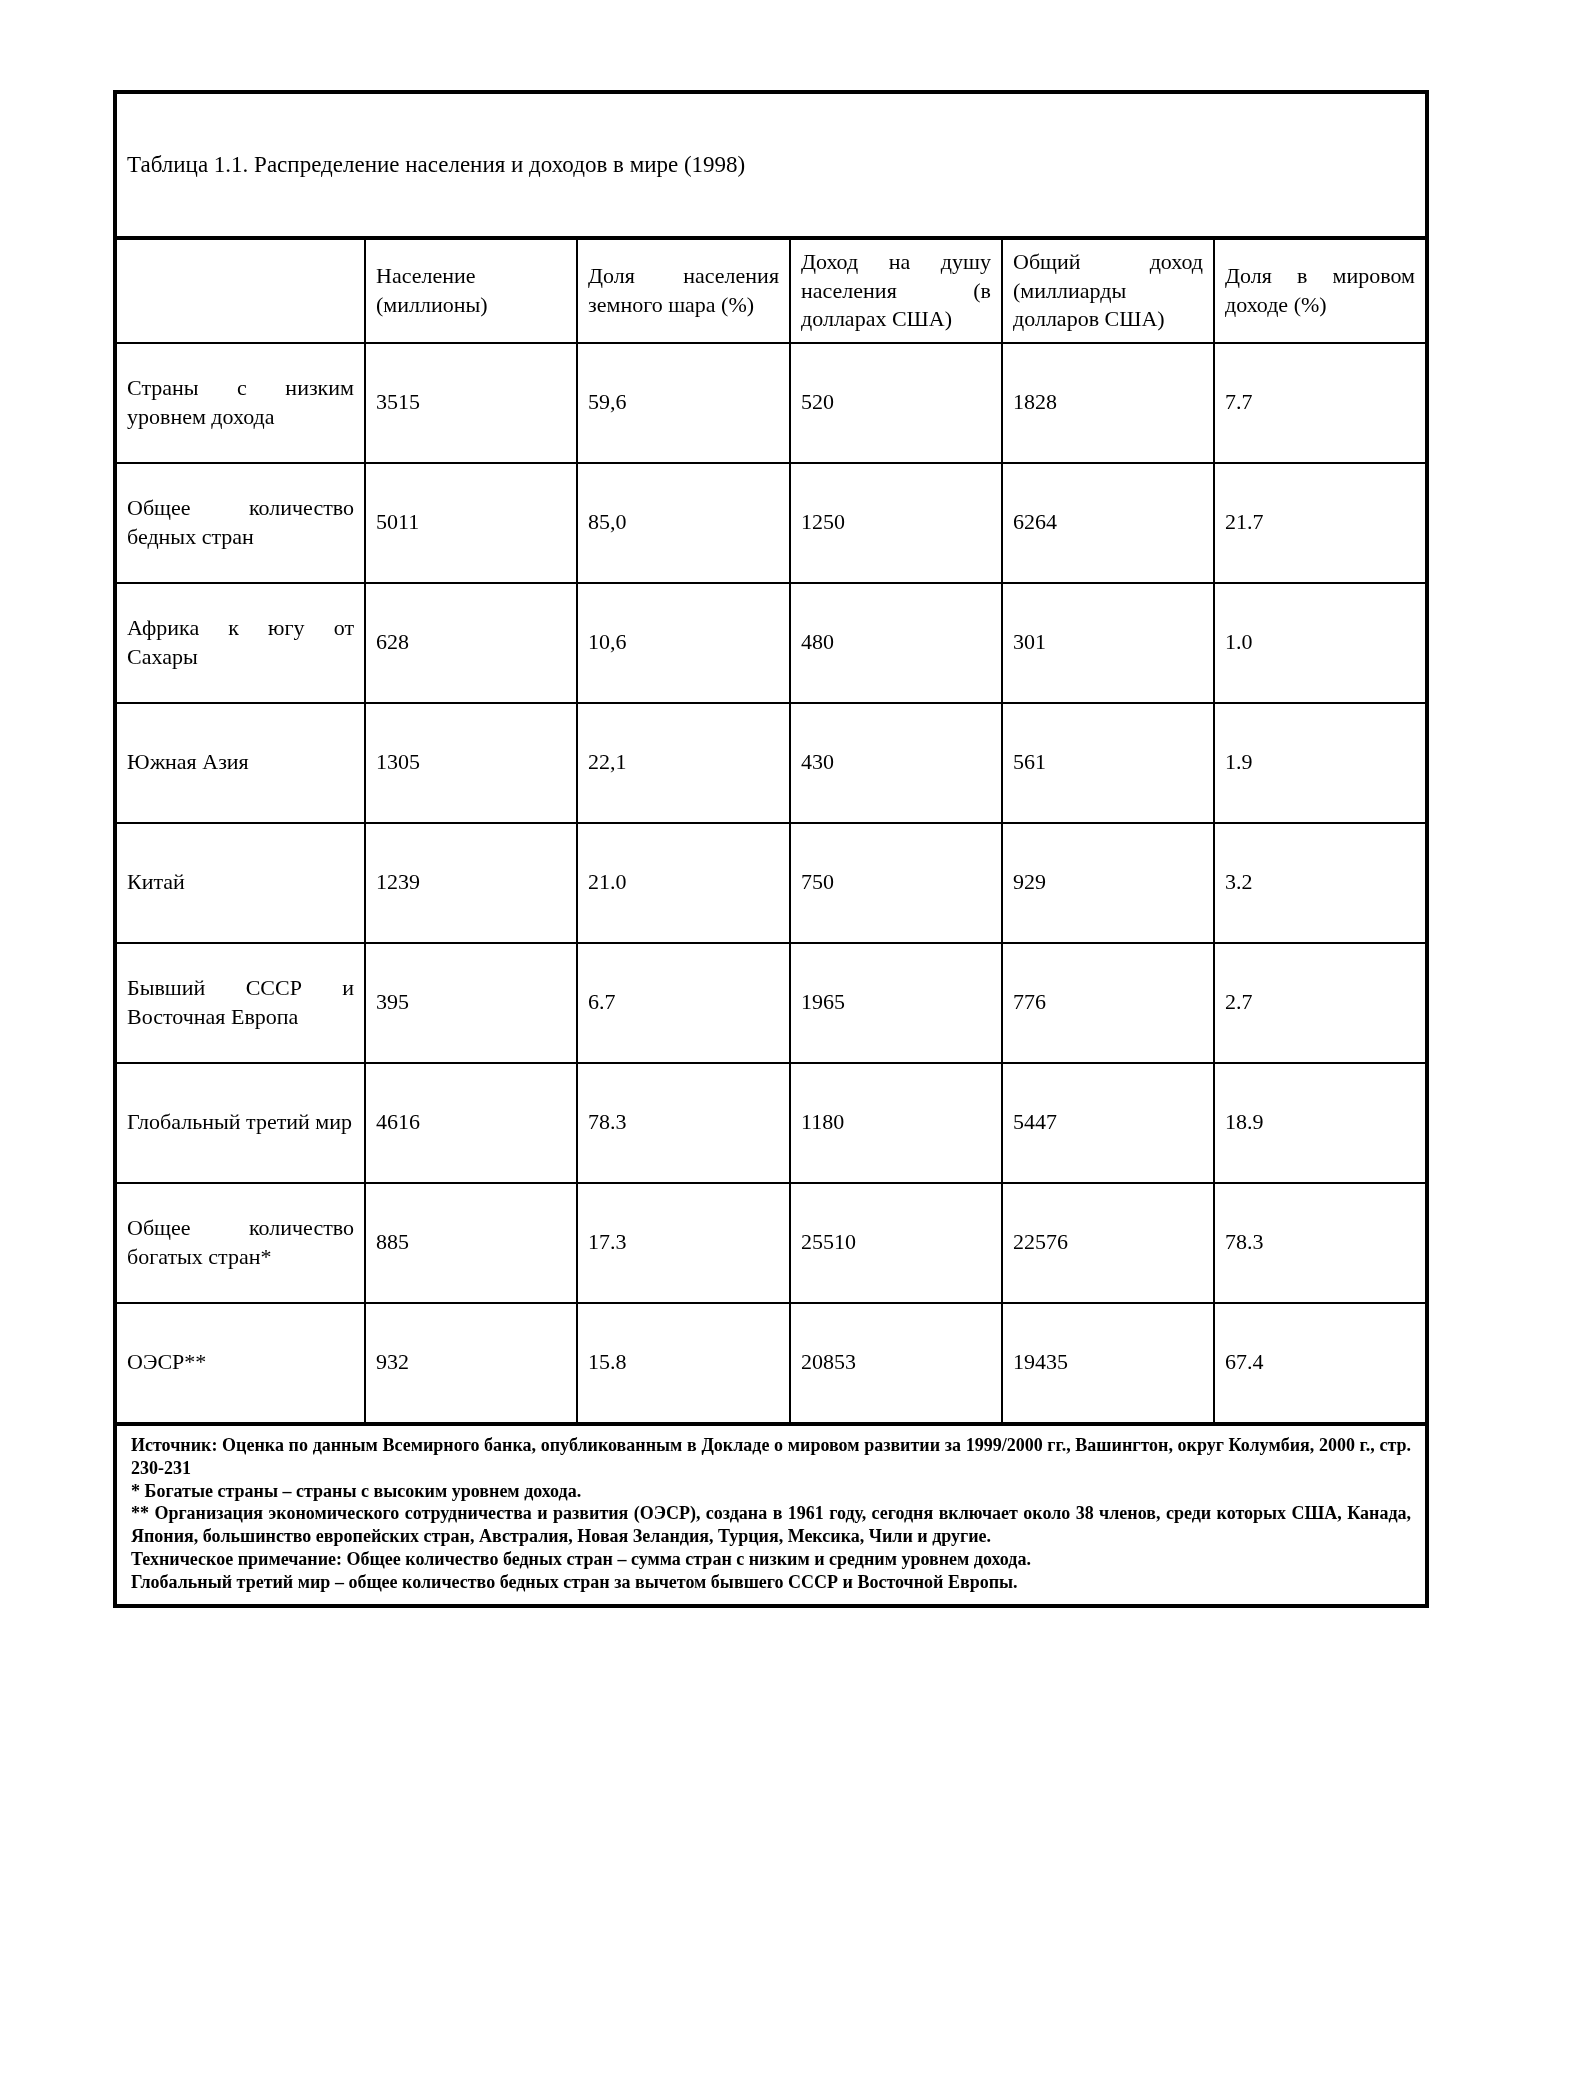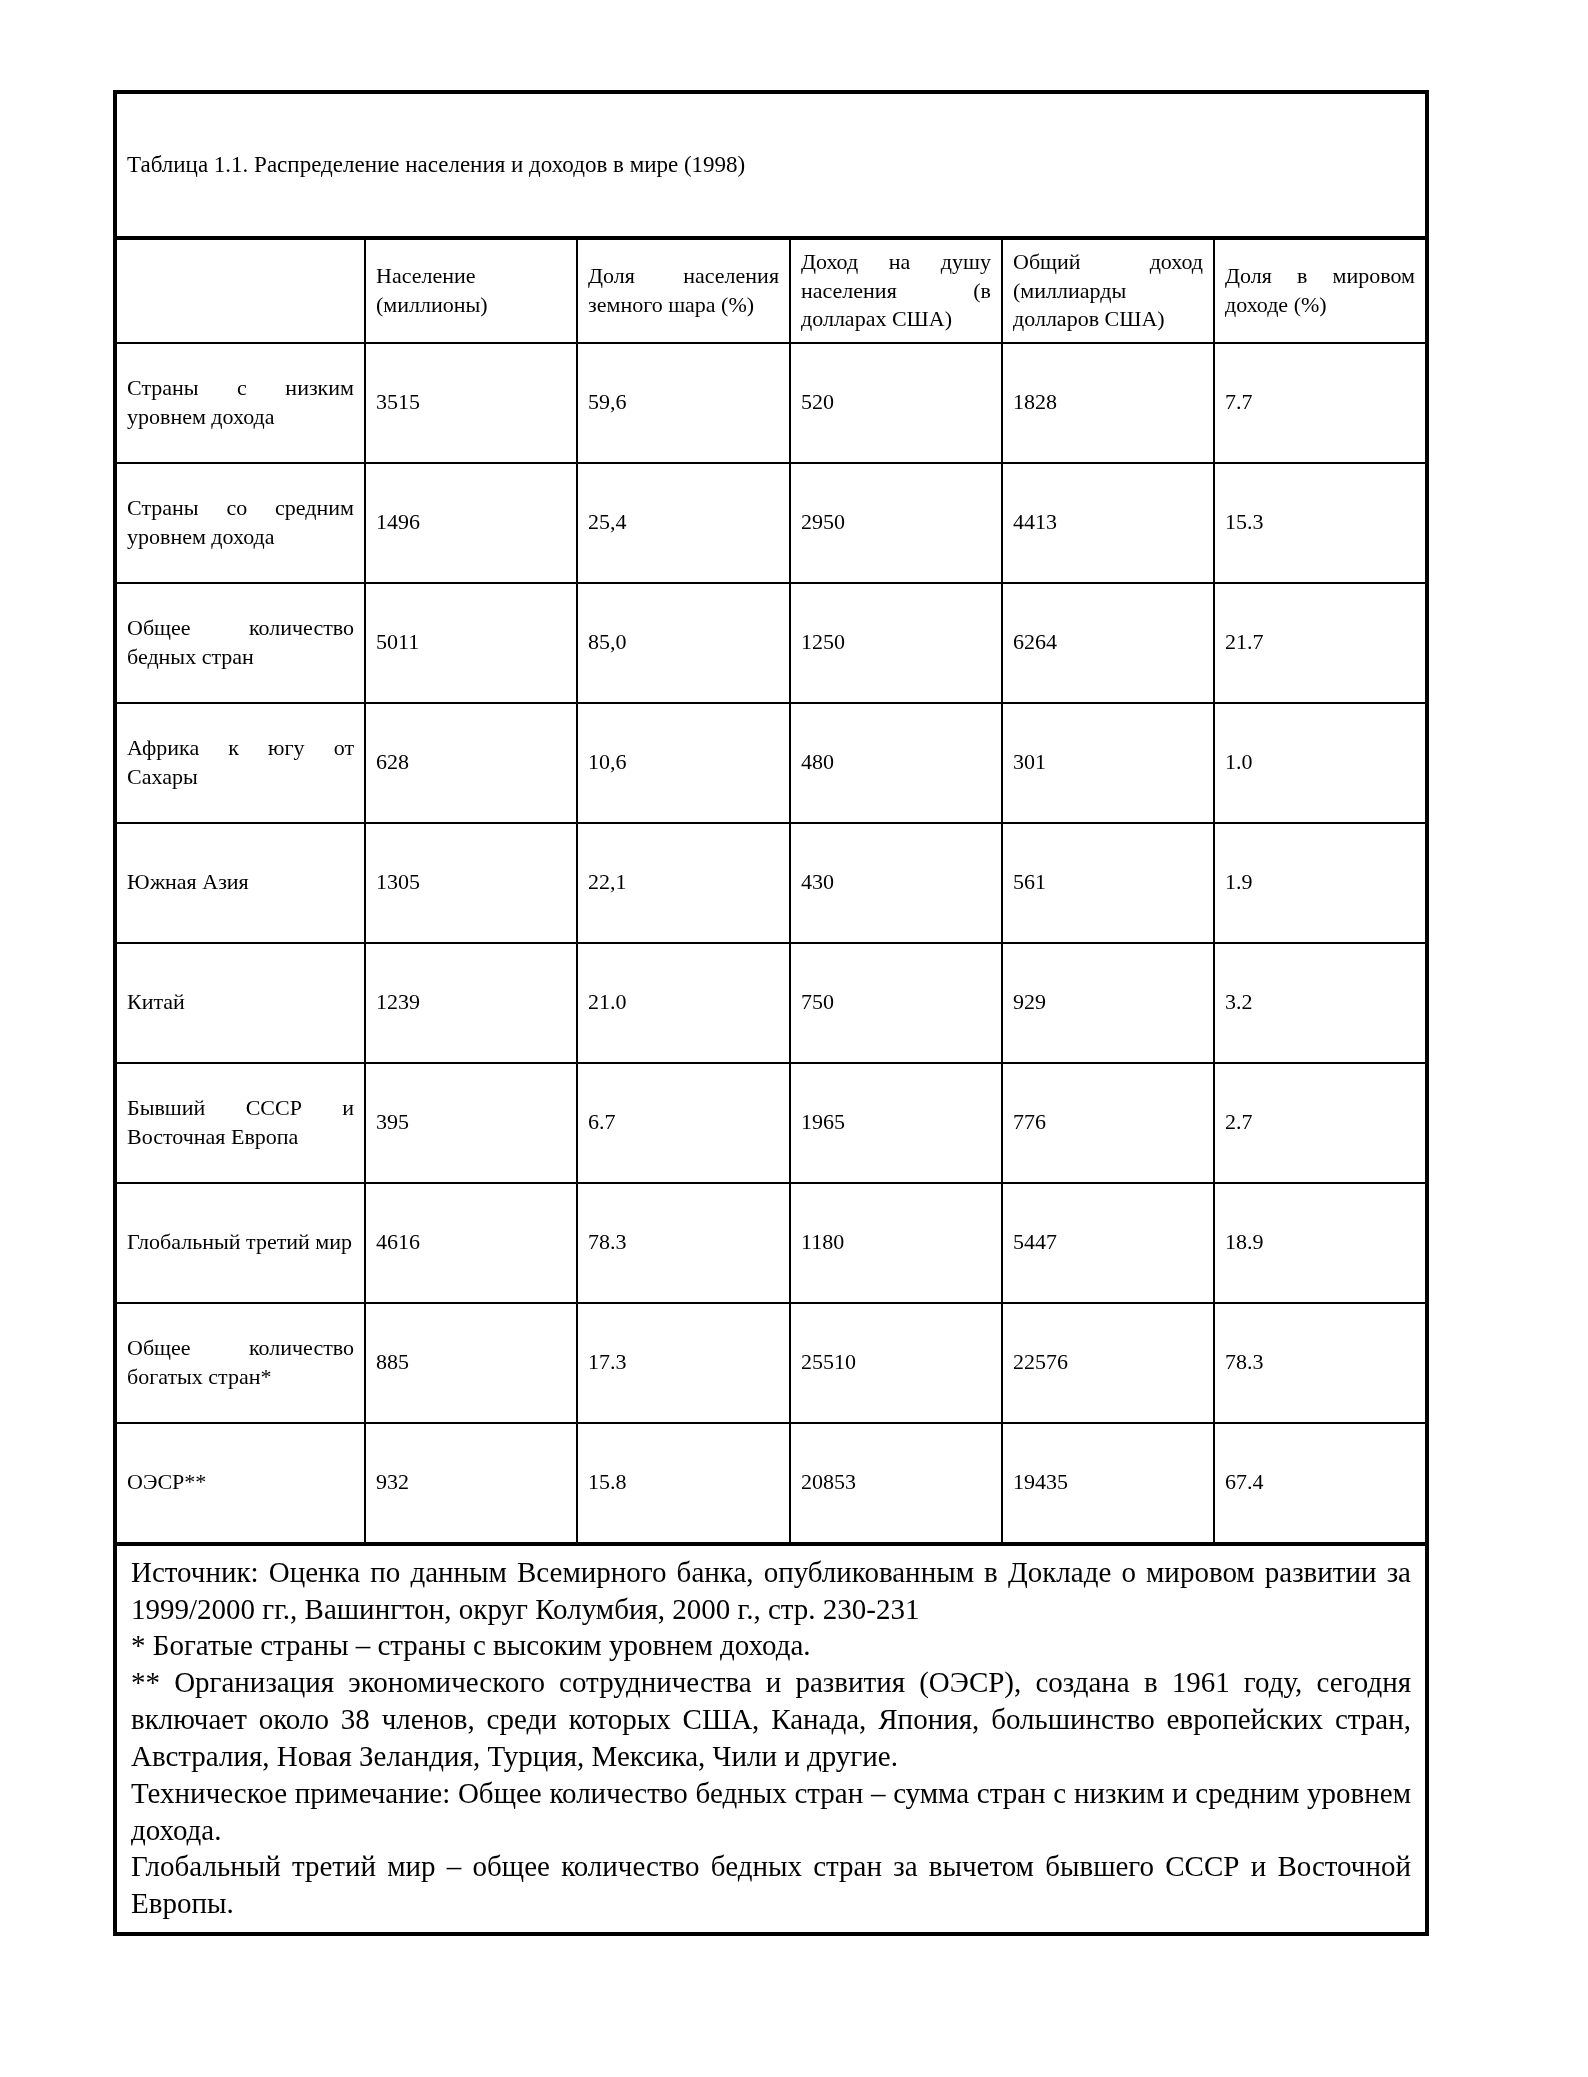--- a/index.html
+++ b/index.html
@@ -39,22 +39,23 @@
   .lbl{text-align:justify;}
   .num{text-align:left;}
   .notes-row td{
     border-top:4px solid #000 !important;
     padding:8px 14px 10px 14px;
     vertical-align:top;
   }
   .note{
     margin:0;
     text-align:justify;
-    font-size:29px;
+    font-size:18px;
     line-height:1.27;
+    font-weight:bold;
   }
 </style>
 </head>
 <body>
 
 <div class="sheet">
   <table class="doc-table">
     <colgroup>
       <col style="width:250px">
         <col style="width:212px">
@@ -80,28 +81,20 @@
 
     <tr class="data-row">
       <td class="lbl">Страны с низким уровнем дохода</td>
       <td class="num">3515</td>
       <td class="num">59,6</td>
       <td class="num">520</td>
       <td class="num">1828</td>
       <td class="num">7.7</td>
     </tr>
 
-    <tr class="data-row">
-      <td class="lbl">Страны со средним уровнем дохода</td>
-      <td class="num">1496</td>
-      <td class="num">25,4</td>
-      <td class="num">2950</td>
-      <td class="num">4413</td>
-      <td class="num">15.3</td>
-    </tr>
 
     <tr class="data-row">
       <td class="lbl">Общее количество бедных стран</td>
       <td class="num">5011</td>
       <td class="num">85,0</td>
       <td class="num">1250</td>
       <td class="num">6264</td>
       <td class="num">21.7</td>
     </tr>
 

